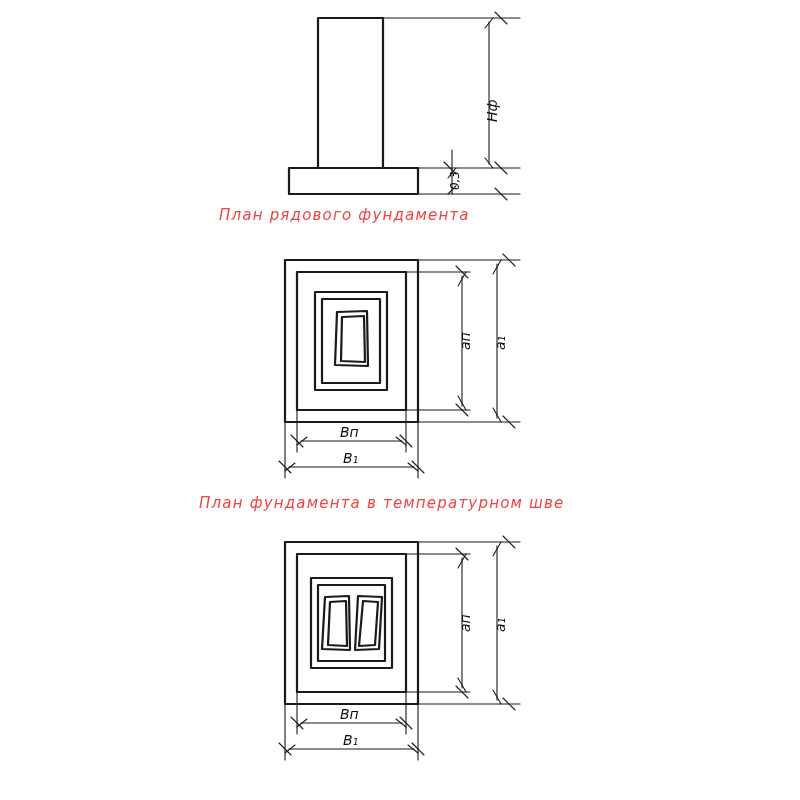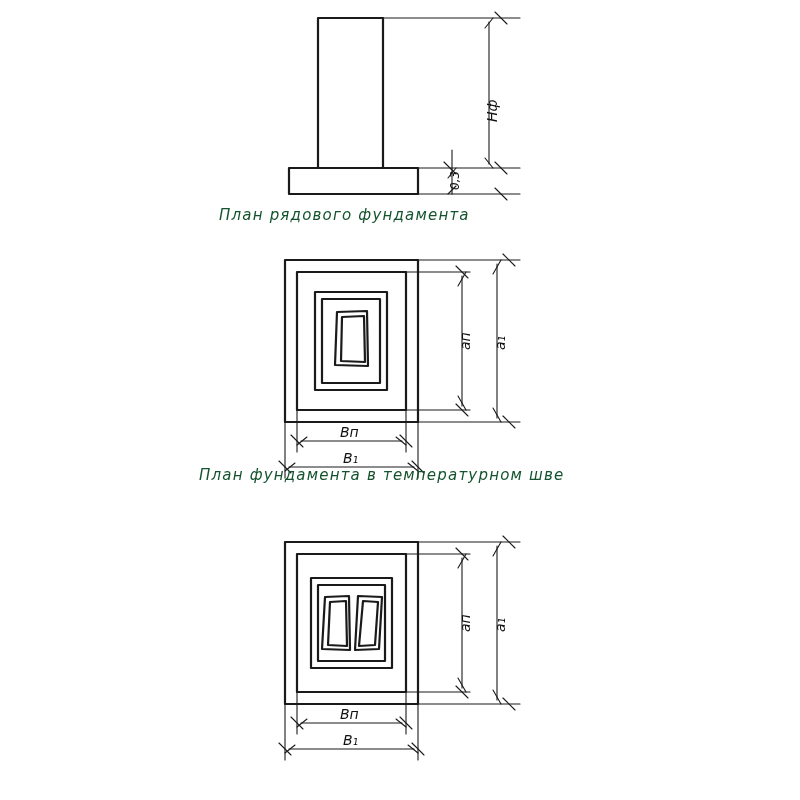--- a/index.html
+++ b/index.html
@@ -21,21 +21,21 @@
     position: absolute;
     left: 0;
     top: 0;
   }
   .cap {
     position: absolute;
     font-family: "DejaVu Sans", sans-serif;
     font-style: italic;
     font-size: 15px;
     letter-spacing: 1.2px;
-    color: #14532d;
+    color: #ef4444;
     white-space: nowrap;
   }
   .dimlabel {
     position: absolute;
     font-family: "DejaVu Sans", sans-serif;
     font-style: italic;
     font-size: 14px;
     color: #111111;
     white-space: nowrap;
   }
@@ -164,21 +164,21 @@
         <path d="M400,717 L412,729"></path>
         <path d="M279,743 L291,755"></path>
         <path d="M412,743 L424,755"></path>
       </g>
 
     </g>
   </svg>
 
   <div class="cap" style="left:219px; top:206px;">План  рядового  фундамента</div>
 
-  <div class="cap" style="left:199px; top:466px;">План фундамента в температурном шве</div>
+  <div class="cap" style="left:199px; top:494px;">План фундамента в температурном шве</div>
 
   <div class="dimlabel rot" style="left:484px; top:122px;">Hф</div>
 
   <div class="dimlabel rot" style="left:448px; top:190px; font-size:12px;">0,3</div>
 
   <div class="dimlabel rot" style="left:457px; top:350px;">aп</div>
 
   <div class="dimlabel rot" style="left:492px; top:350px;">a₁</div>
 
   <div class="dimlabel" style="left:340px; top:424px;">Bп</div>

